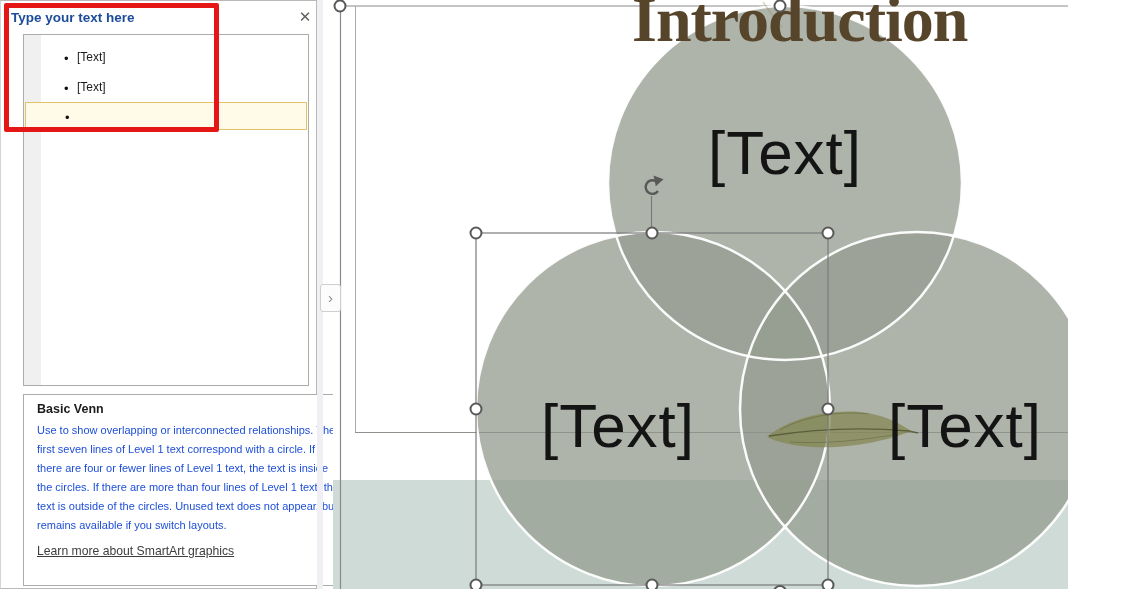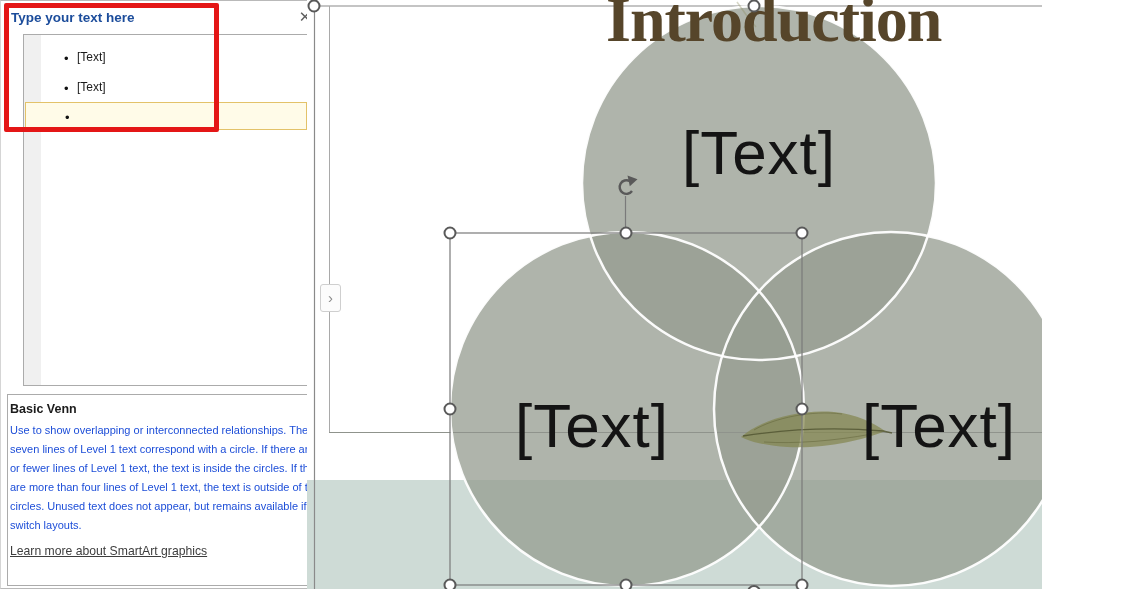--- a/index.html
+++ b/index.html
@@ -14,32 +14,32 @@
   #pane-close { left:294px; top:6px; width:20px; height:20px; font-size:15px; color:#5f5f5f;
                 text-align:center; line-height:20px; cursor:pointer; }
   #list-box { left:22px; top:33px; width:286px; height:352px; background:#fff;
               border:1px solid #ababab; }
   #list-gutter { left:0; top:0; width:17px; height:100%; background:#f0f0f0; }
   .bullet-row { position:absolute; left:1px; right:1px; height:28px; }
   .bullet-row .dot { position:absolute; left:39px; top:7px; font-size:13px; color:#111; }
   .bullet-row .lbl { position:absolute; left:52px; top:6px; font-size:12px; color:#1a1a1a; }
   #row-0 { top:9px; } #row-1 { top:39px; }
   #row-2 { top:67px; background:#fffbe8; border:1px solid #e3c269; }
-  #info-box { left:6px; top:393px; width:334px; height:192px; background:#fff;
-              border:1px solid #ababab; padding:7px 2px; }
+  #info-box { left:22px; top:393px; width:334px; height:192px; background:#fff;
+              border:1px solid #ababab; padding:7px 13px; }
   #info-heading { font-size:12.5px; font-weight:bold; color:#1c1c1c; margin-bottom:5px; }
   #info-body { font-size:11px; line-height:19px; color:#1d4ed8; }
   #info-link { display:inline-block; margin-top:9px; font-size:12.2px; color:#3d3d3d;
                text-decoration:underline; cursor:pointer; }
   #red-annotation { left:3px; top:2px; width:215px; height:129px;
                     border:5px solid #e41616; border-radius:2px; pointer-events:none; }
 
   
   #gap-strip { left:317px; top:0; width:6px; height:589px; background:#f0eff4; }
-  #slide { left:307px; top:0; width:735px; height:589px; background:#ffffff; overflow:hidden; }
+  #slide { left:333px; top:0; width:735px; height:589px; background:#ffffff; overflow:hidden; }
   #bottom-band { left:0; top:480px; width:803px; height:109px; background:#cedbd6; }
   svg.layer { position:absolute; left:0; top:0; }
 
   #slide-title { left:299px; top:-17px; font-family:"Liberation Serif", serif;
                  font-weight:700; font-size:64px; letter-spacing:-1px; color:#56452a;
                  white-space:nowrap; }
   .venn-label { position:absolute; transform:translate(-50%,-50%);
                 font-size:62px; font-weight:300; color:#141414; white-space:nowrap;
                 letter-spacing:1px; }
   #venn-label-top    { left:452px; top:152px; }

